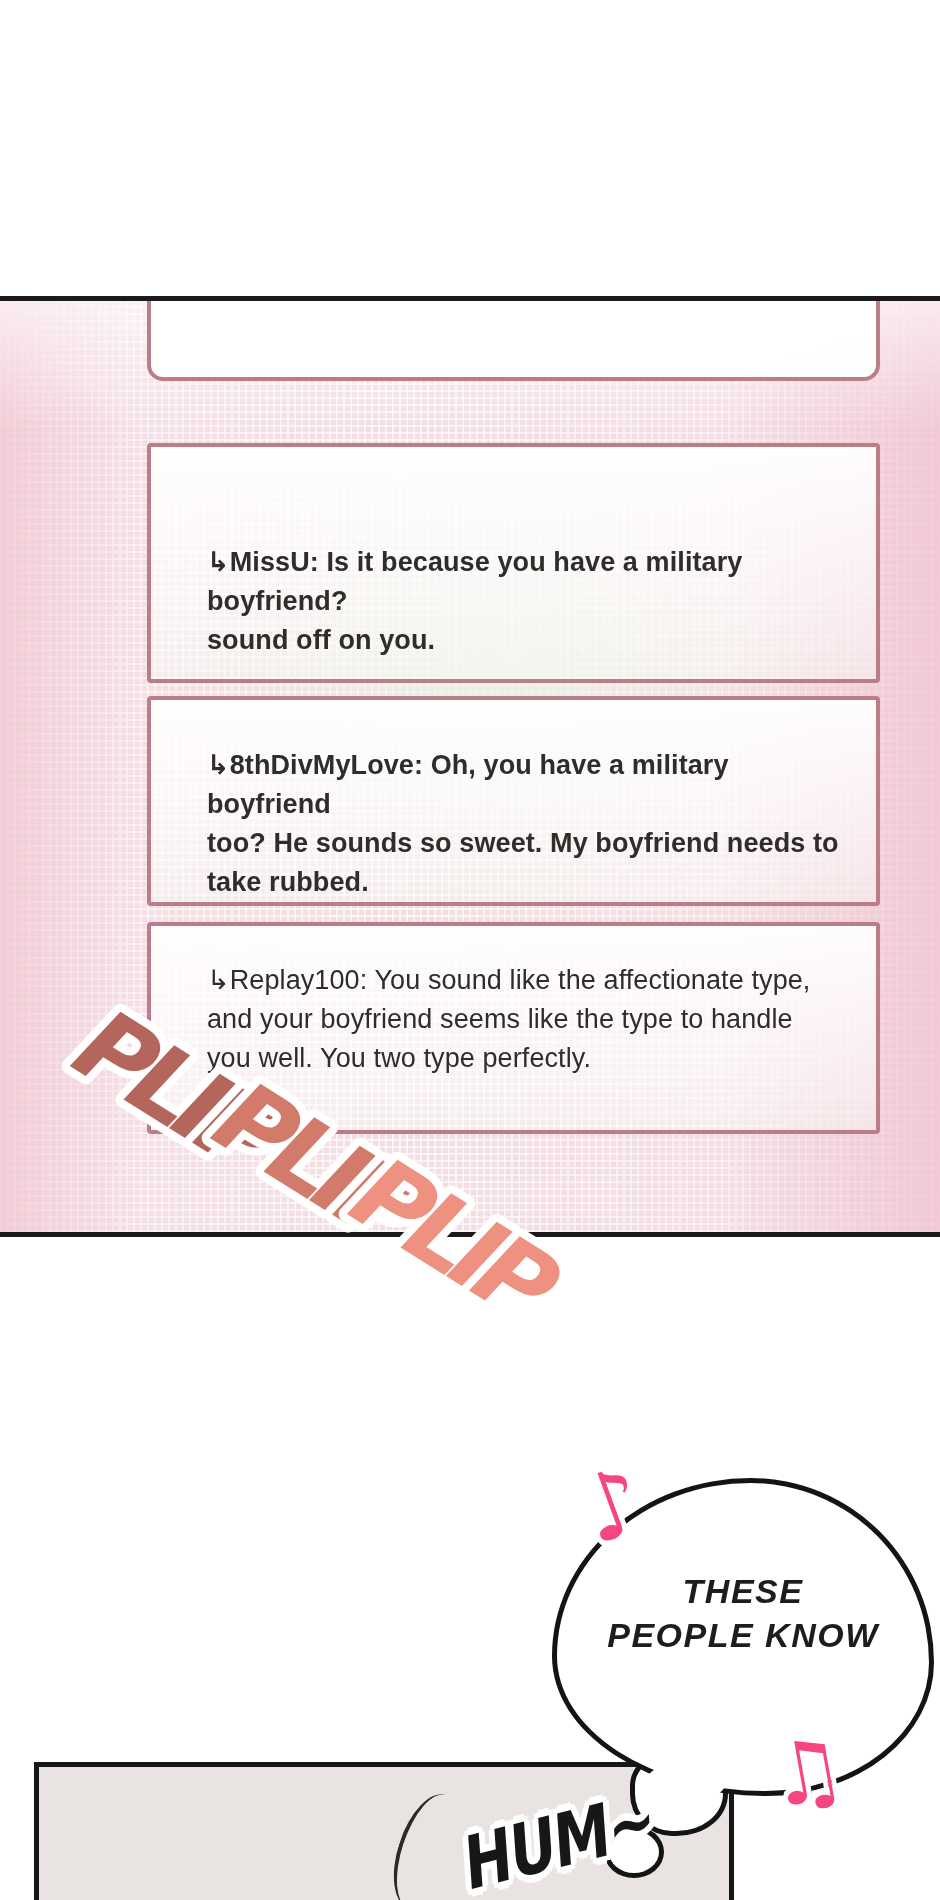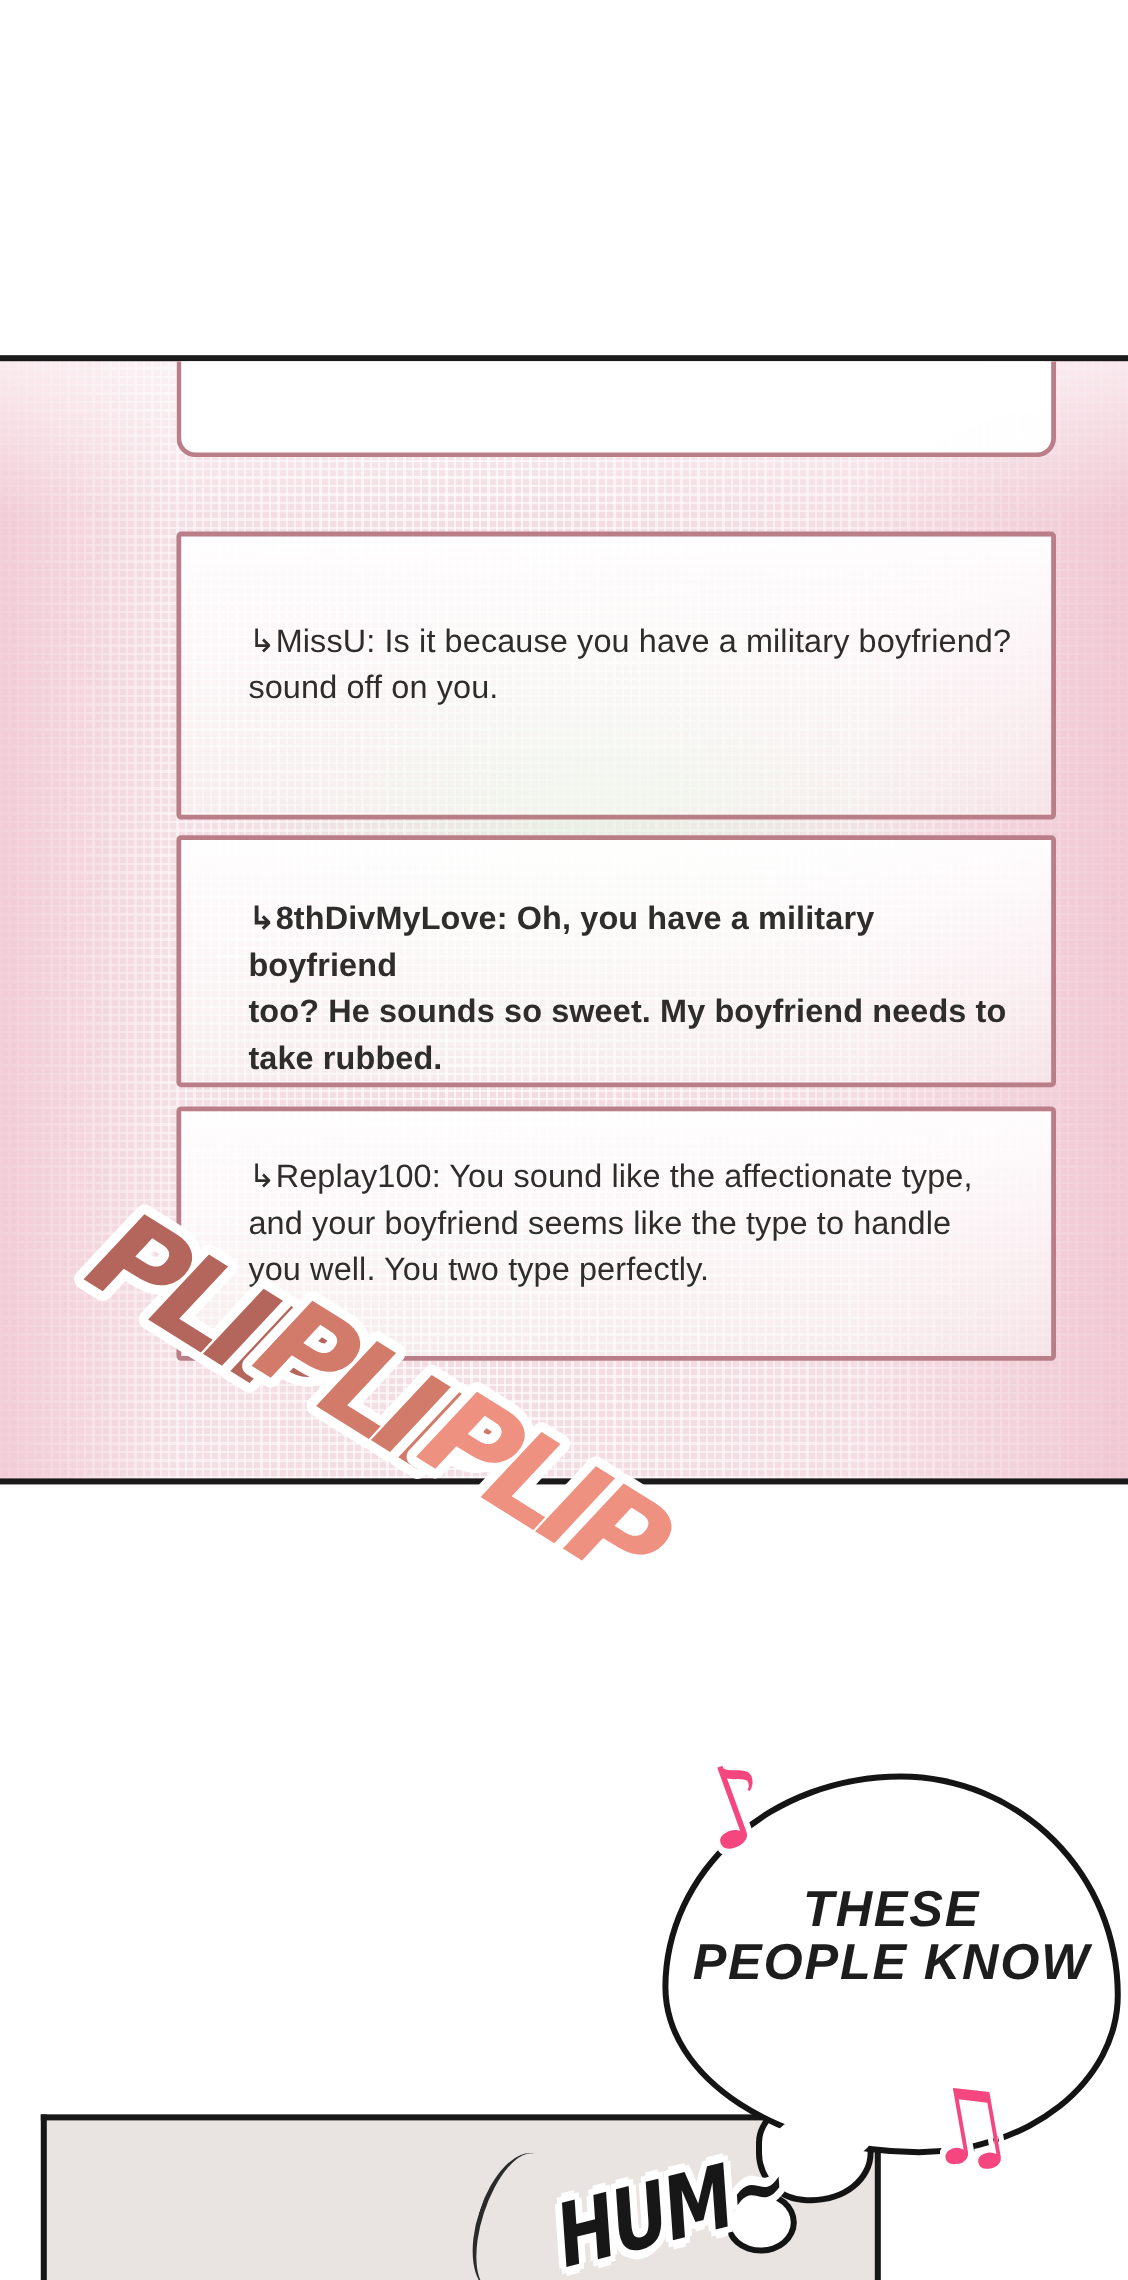--- a/index.html
+++ b/index.html
@@ -21,36 +21,36 @@
   .comment-box-empty{position:absolute;left:147px;top:0;width:733px;height:80px;box-sizing:border-box;
     background:rgba(255,255,255,0.97);
     border-left:4px solid #ba7e89;border-right:4px solid #ba7e89;border-bottom:4px solid #ba7e89;
     border-radius:0 0 16px 16px;}
 
   .comment-box{position:absolute;left:147px;width:733px;box-sizing:border-box;
     border:4px solid #ba7e89;border-radius:4px;
     background:linear-gradient(180deg, rgba(255,255,255,0.95) 0%, rgba(255,255,255,0.72) 45%, rgba(250,252,247,0.45) 100%);
     color:#2e2d2b;font-size:27px;line-height:39px;letter-spacing:0.1px;}
   .comment-box .txt{padding-left:56px;padding-right:20px;}
-  .box-1{top:142px;height:240px;} .box-1 .txt{padding-top:68px;}
+  .box-1{top:142px;height:240px;} .box-1 .txt{padding-top:96px;font-weight:bold;}
   .box-2{top:395px;height:210px;font-weight:bold;} .box-2 .txt{padding-top:46px;}
   .box-3{top:621px;height:212px;} .box-3 .txt{padding-top:35px;}
 
   
   .plip-svg{position:absolute;left:50px;top:985px;z-index:4;}
   .plip-svg text{font-family:"DejaVu Sans",sans-serif;font-weight:bold;font-style:italic;
     font-size:100px;letter-spacing:-10px;stroke:#ffffff;stroke-width:16px;
     paint-order:stroke;stroke-linejoin:round;}
 
   
   .speech-bubble{position:absolute;left:552px;top:1478px;width:382px;height:318px;box-sizing:border-box;
     background:#ffffff;border:5px solid #141414;z-index:6;
     border-radius:52% 48% 44% 56% / 56% 58% 42% 44%;}
   .bubble-text{position:absolute;left:0;top:86px;width:100%;text-align:center;
-    font-style:italic;font-weight:700;font-size:42px;line-height:44px;letter-spacing:1.5px;color:#1d1d1d;}
+    font-style:italic;font-weight:700;font-size:34px;line-height:44px;letter-spacing:1.5px;color:#1d1d1d;}
 
   .bubble-tail{position:absolute;left:630px;top:1748px;width:98px;height:88px;box-sizing:border-box;
     background:#ffffff;border:5px solid #141414;z-index:5;
     border-radius:50% 50% 55% 45% / 45% 55% 50% 50%;}
   .tail-patch{position:absolute;left:646px;top:1762px;width:80px;height:40px;background:#ffffff;
     border-radius:50%;z-index:7;}
   .thought-circle{position:absolute;left:604px;top:1826px;width:60px;height:52px;box-sizing:border-box;
     background:#ffffff;border:5px solid #141414;border-radius:50%;z-index:6;}
 
   

